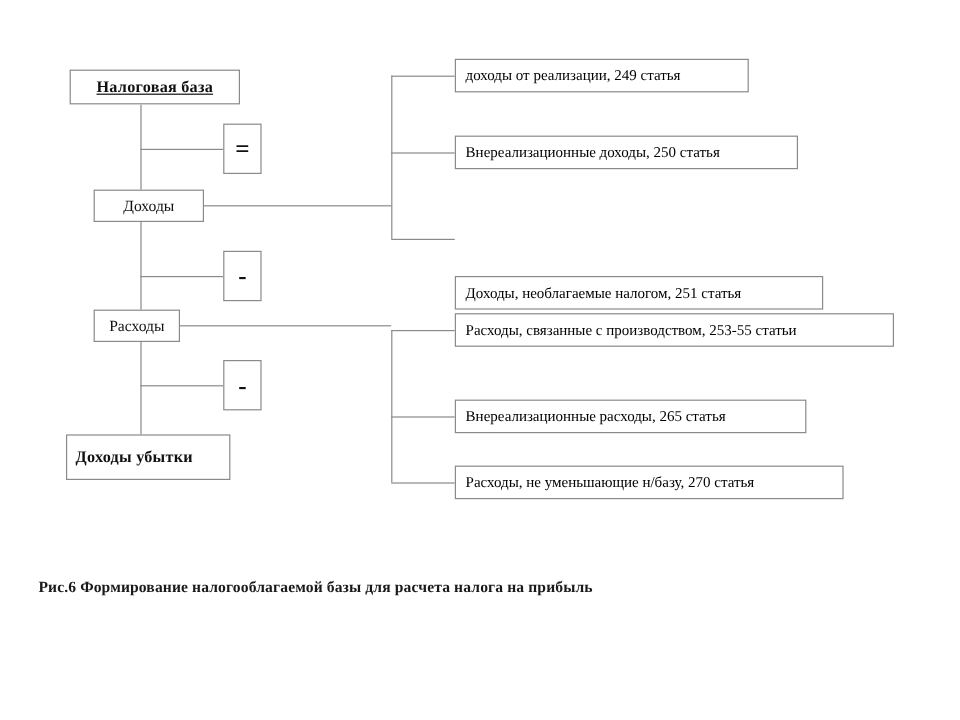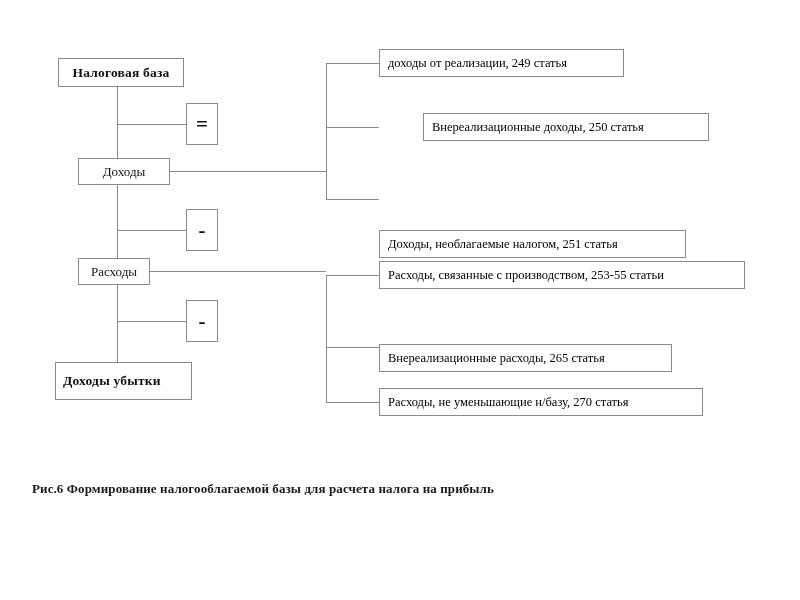--- a/index.html
+++ b/index.html
@@ -29,22 +29,22 @@
     font-family: "Liberation Serif", "DejaVu Serif", serif;
     color: #111111;
     white-space: nowrap;
     z-index: 3;
   }
   .node.center { justify-content: center; }
   .node.leftpad { padding-left: 7px; }
   .node.bold { font-weight: bold; }
 
   
-  .n-base   { left: 58px;  top: 58px;  width: 126px; height: 29px;
-              font-size: 13.5px; letter-spacing: .2px; }
+  .n-base   { left: 58px;  top: 58px;  width: 142px; height: 29px;
+              font-size: 13.5px; letter-spacing: .2px; text-decoration: underline; }
   .n-income { left: 78px;  top: 158px; width: 92px;  height: 27px;
               font-size: 13px; }
   .n-expense{ left: 78px;  top: 258px; width: 72px;  height: 27px;
               font-size: 13px; }
   .n-deduct { left: 55px;  top: 362px; width: 137px; height: 38px;
               font-size: 13.5px; letter-spacing: .2px; }
 
   
   .op {
     position: absolute;
@@ -76,24 +76,24 @@
     left: 379px;
     height: 28px;
     display: flex;
     align-items: center;
     padding-left: 8px;
     font-size: 12.5px;
     white-space: nowrap;
     z-index: 3;
   }
   .a1 { top: 49px;  width: 245px; }
-  .a2 { top: 113px; width: 286px; margin-left: 44px; }
+  .a2 { top: 113px; width: 286px; }
   .a3 { top: 185px; width: 307px; margin-top: 45px; }
   .a4 { top: 261px; width: 366px; }
-  .a5 { top: 333px; width: 293px; margin-top: 11px; }
+  .a5 { top: 333px; width: 293px; }
   .a6 { top: 388px; width: 324px; }
 
   
   .ln {
     position: absolute;
     background: #8a8a8a;
     z-index: 1;
   }
   .ln.v { width: 1px; }
   .ln.h { height: 1px; }

